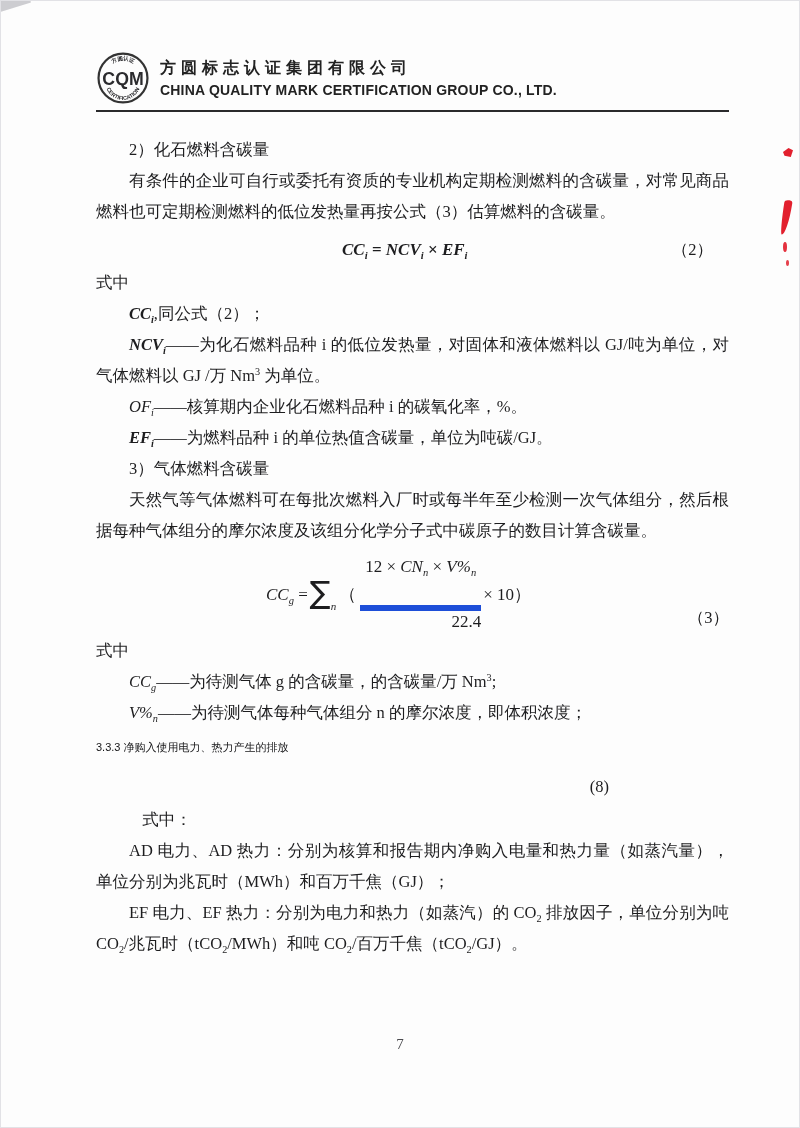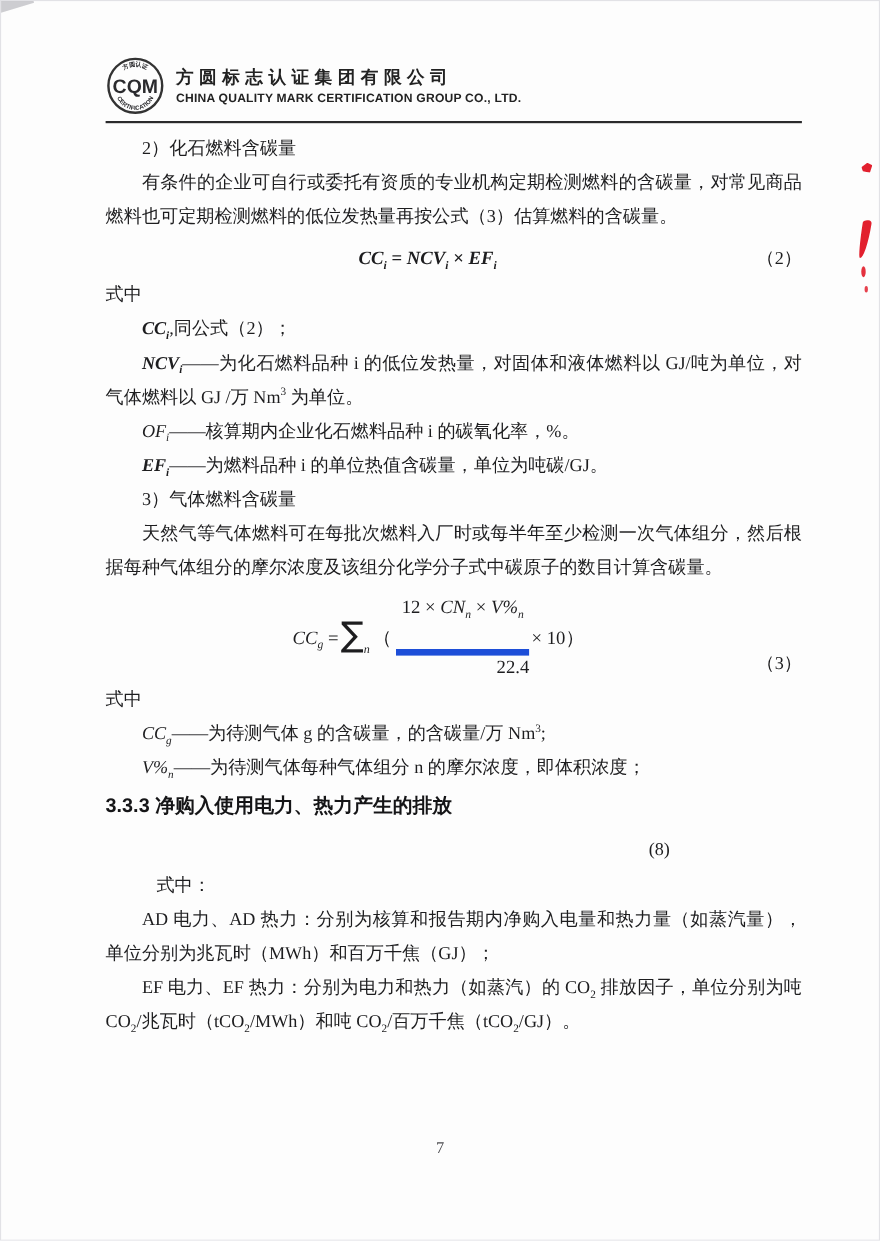--- a/index.html
+++ b/index.html
@@ -7,36 +7,36 @@
     position:relative; width:800px; height:1128px; box-sizing:border-box;
     background:#fdfdfd; border:1px solid #e2e2e6; overflow:hidden;
     font-family:"Liberation Serif","DejaVu Serif",serif; color:#1d1d1f;
   }
   .header { padding:50px 70px 0 95px; }
   .header-row { display:flex; align-items:center; gap:10px; }
   .seal { width:54px; height:54px; flex:0 0 auto; }
   .seal-mono { font-family:"Liberation Sans","DejaVu Sans",sans-serif; font-weight:bold; font-size:21px; fill:#2b2b2e; }
   .seal-arc  { font-family:"Liberation Sans","DejaVu Sans",sans-serif; font-weight:bold; font-size:6.5px; fill:#2b2b2e; }
   .company-cn { font-family:"Liberation Sans","DejaVu Sans",sans-serif; font-weight:bold; font-size:16px; letter-spacing:5px; color:#222; }
-  .company-en { font-family:"Liberation Sans","DejaVu Sans",sans-serif; font-weight:bold; font-size:11px; letter-spacing:.2px; color:#222; margin-top:3px; }
+  .company-en { font-family:"Liberation Sans","DejaVu Sans",sans-serif; font-weight:bold; font-size:14px; letter-spacing:.2px; color:#222; margin-top:3px; }
   .header-rule { margin:5px 70px 0 95px; border-top:2px solid #2a2a2c; }
 
-  .body-text { padding:7px 70px 0 95px; font-size:16.5px; line-height:31px; text-align:justify; }
+  .body-text { padding:22px 70px 0 95px; font-size:16.5px; line-height:31px; text-align:justify; }
   .body-text p { margin:0; }
   .indent { text-indent:2em; }
   .indent3 { text-indent:2.8em; }
-  .sec-heading { font-family:"Liberation Sans","DejaVu Sans",sans-serif; font-weight:bold; font-size:18px; margin-top:4px !important; color:#151517; }
+  .sec-heading { font-family:"Liberation Sans","DejaVu Sans",sans-serif; font-weight:normal; font-size:11px; margin-top:4px !important; color:#151517; }
 
   sub, sup { font-size:0.62em; line-height:0; }
   .it { font-style:italic; }
   .bi { font-weight:bold; font-style:italic; }
   .bd { font-weight:bold; }
 
   .formula-row { display:flex; align-items:center; }
-  .f2 { margin:7px 0 2px; }
+  .f2 { margin:7px 16px 2px; }
   .f2 .expr { margin-left:230px; font-size:17px; }
   .f8 { margin:8px 0 2px; }
   .f8 .expr { margin-left:120px; font-size:17px; letter-spacing:.5px; }
   .f8 .fnum { margin-left:auto; margin-right:120px; }
   .fnum { margin-left:auto; }
 
   .f3 { margin:10px 0 2px; }
   .f3-expr { display:inline-flex; align-items:center; margin-left:170px; font-size:17px; }
   .sigma { font-family:"DejaVu Sans","Liberation Sans",sans-serif; font-size:31px; line-height:1; margin:0 1px 4px 2px; }
   .sig-n { position:relative; top:12px; left:-1px; font-size:11px; font-style:italic; }

